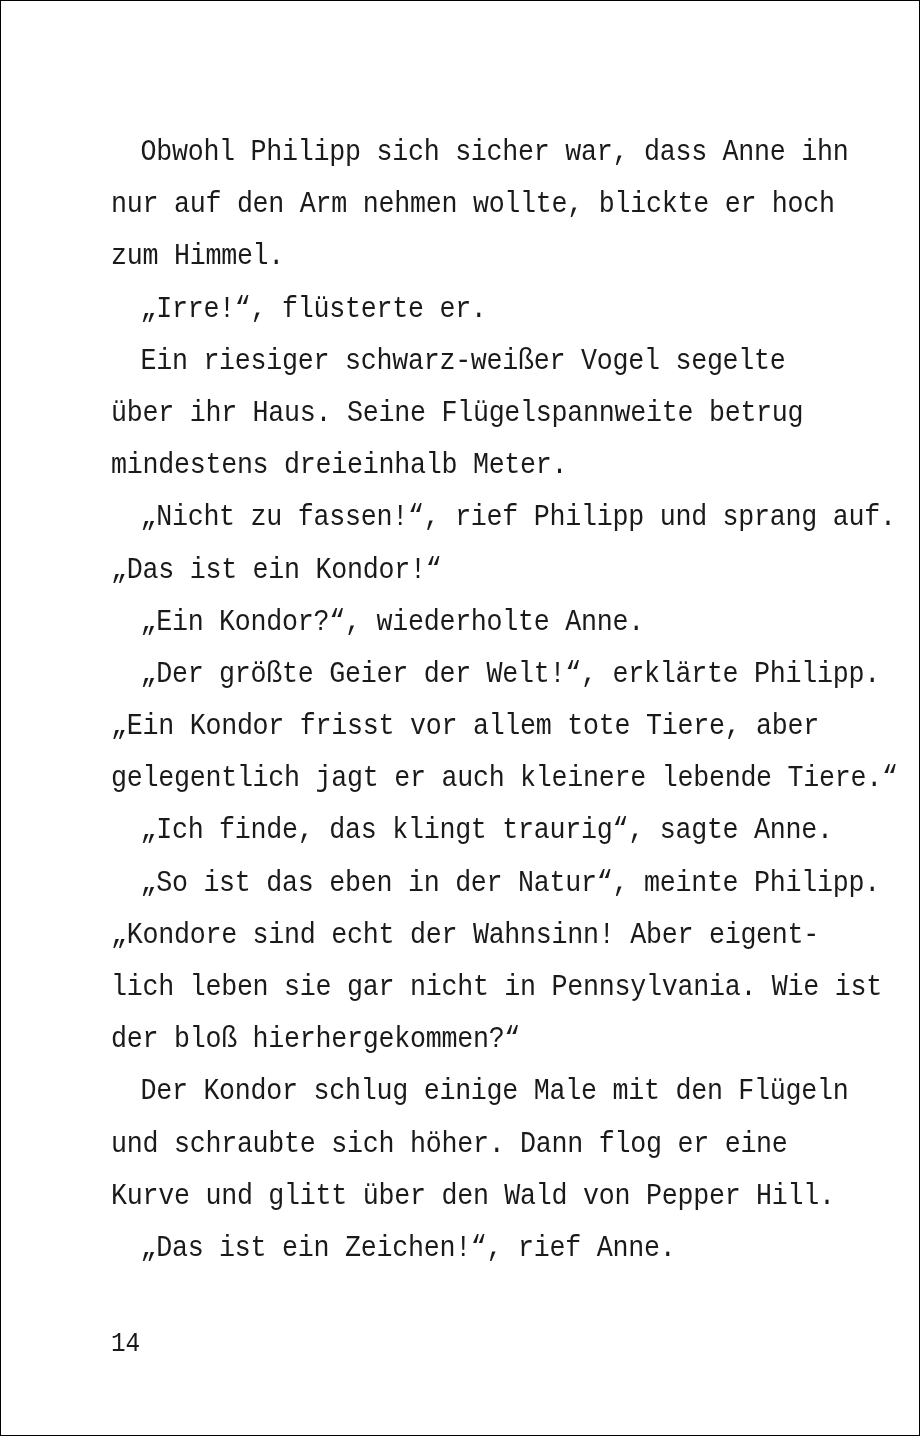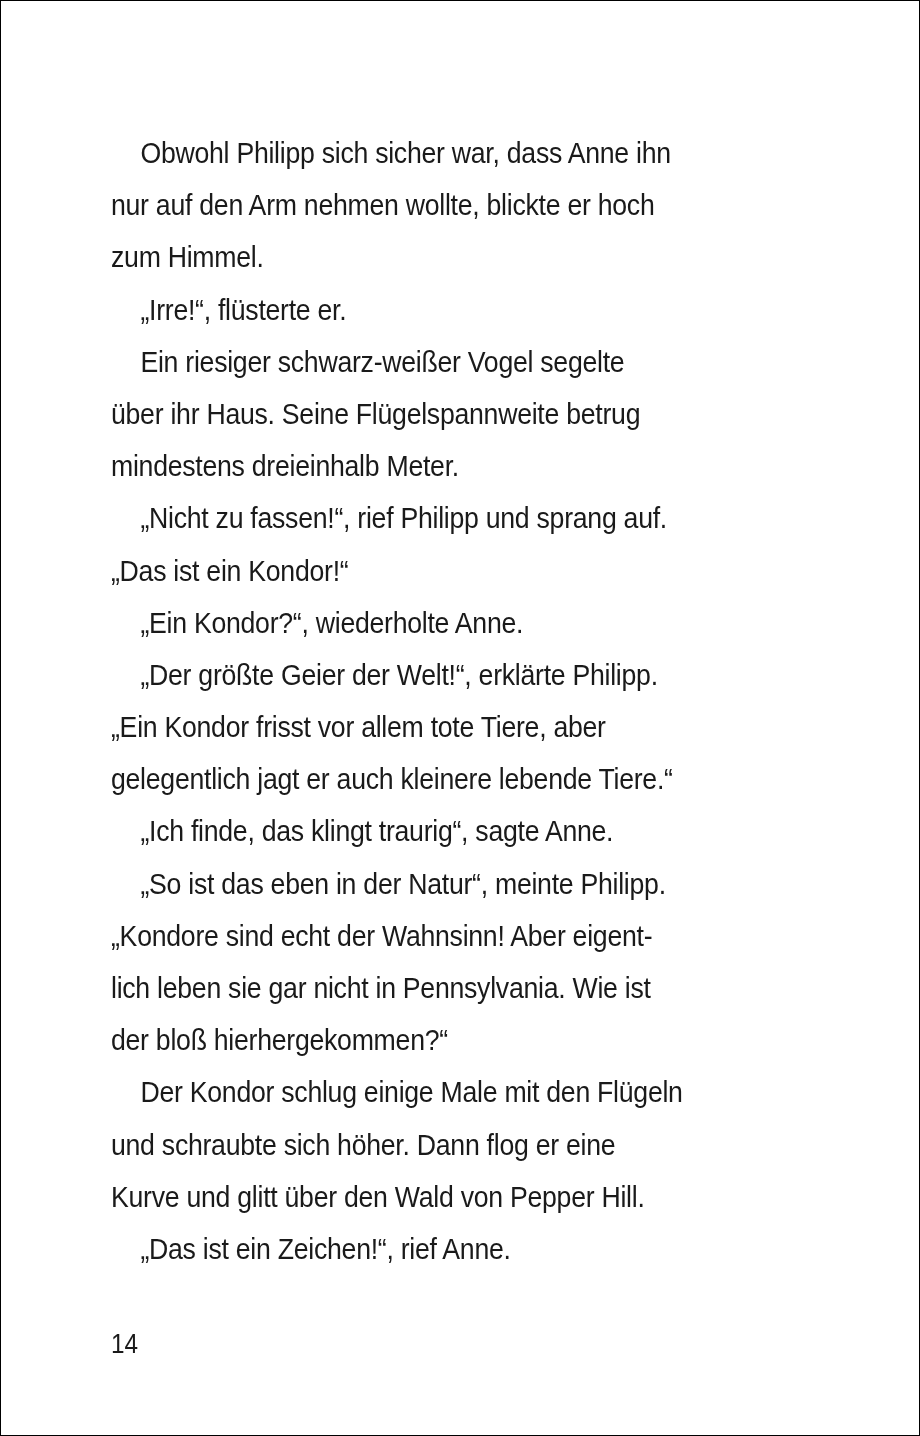--- a/index.html
+++ b/index.html
@@ -3,21 +3,21 @@
   <meta charset="utf-8">
   <style>
     html, body { margin: 0; padding: 0; background: #ffffff; }
     body { width: 920px; height: 1436px; overflow: hidden; }
     .page {
       position: relative;
       width: 918px; height: 1434px;
       border: 1px solid #000000;
       background: #ffffff;
       color: #1a1a1a;
-      font-family: Liberation Sans, sans-serif;
+      font-family: Liberation Mono, monospace;
     }
     .text-block {
       position: absolute;
       left: 110px;
       top: 126px;
       width: 720px;
     }
     .line {
       height: 52.2px;
       line-height: 52px;

